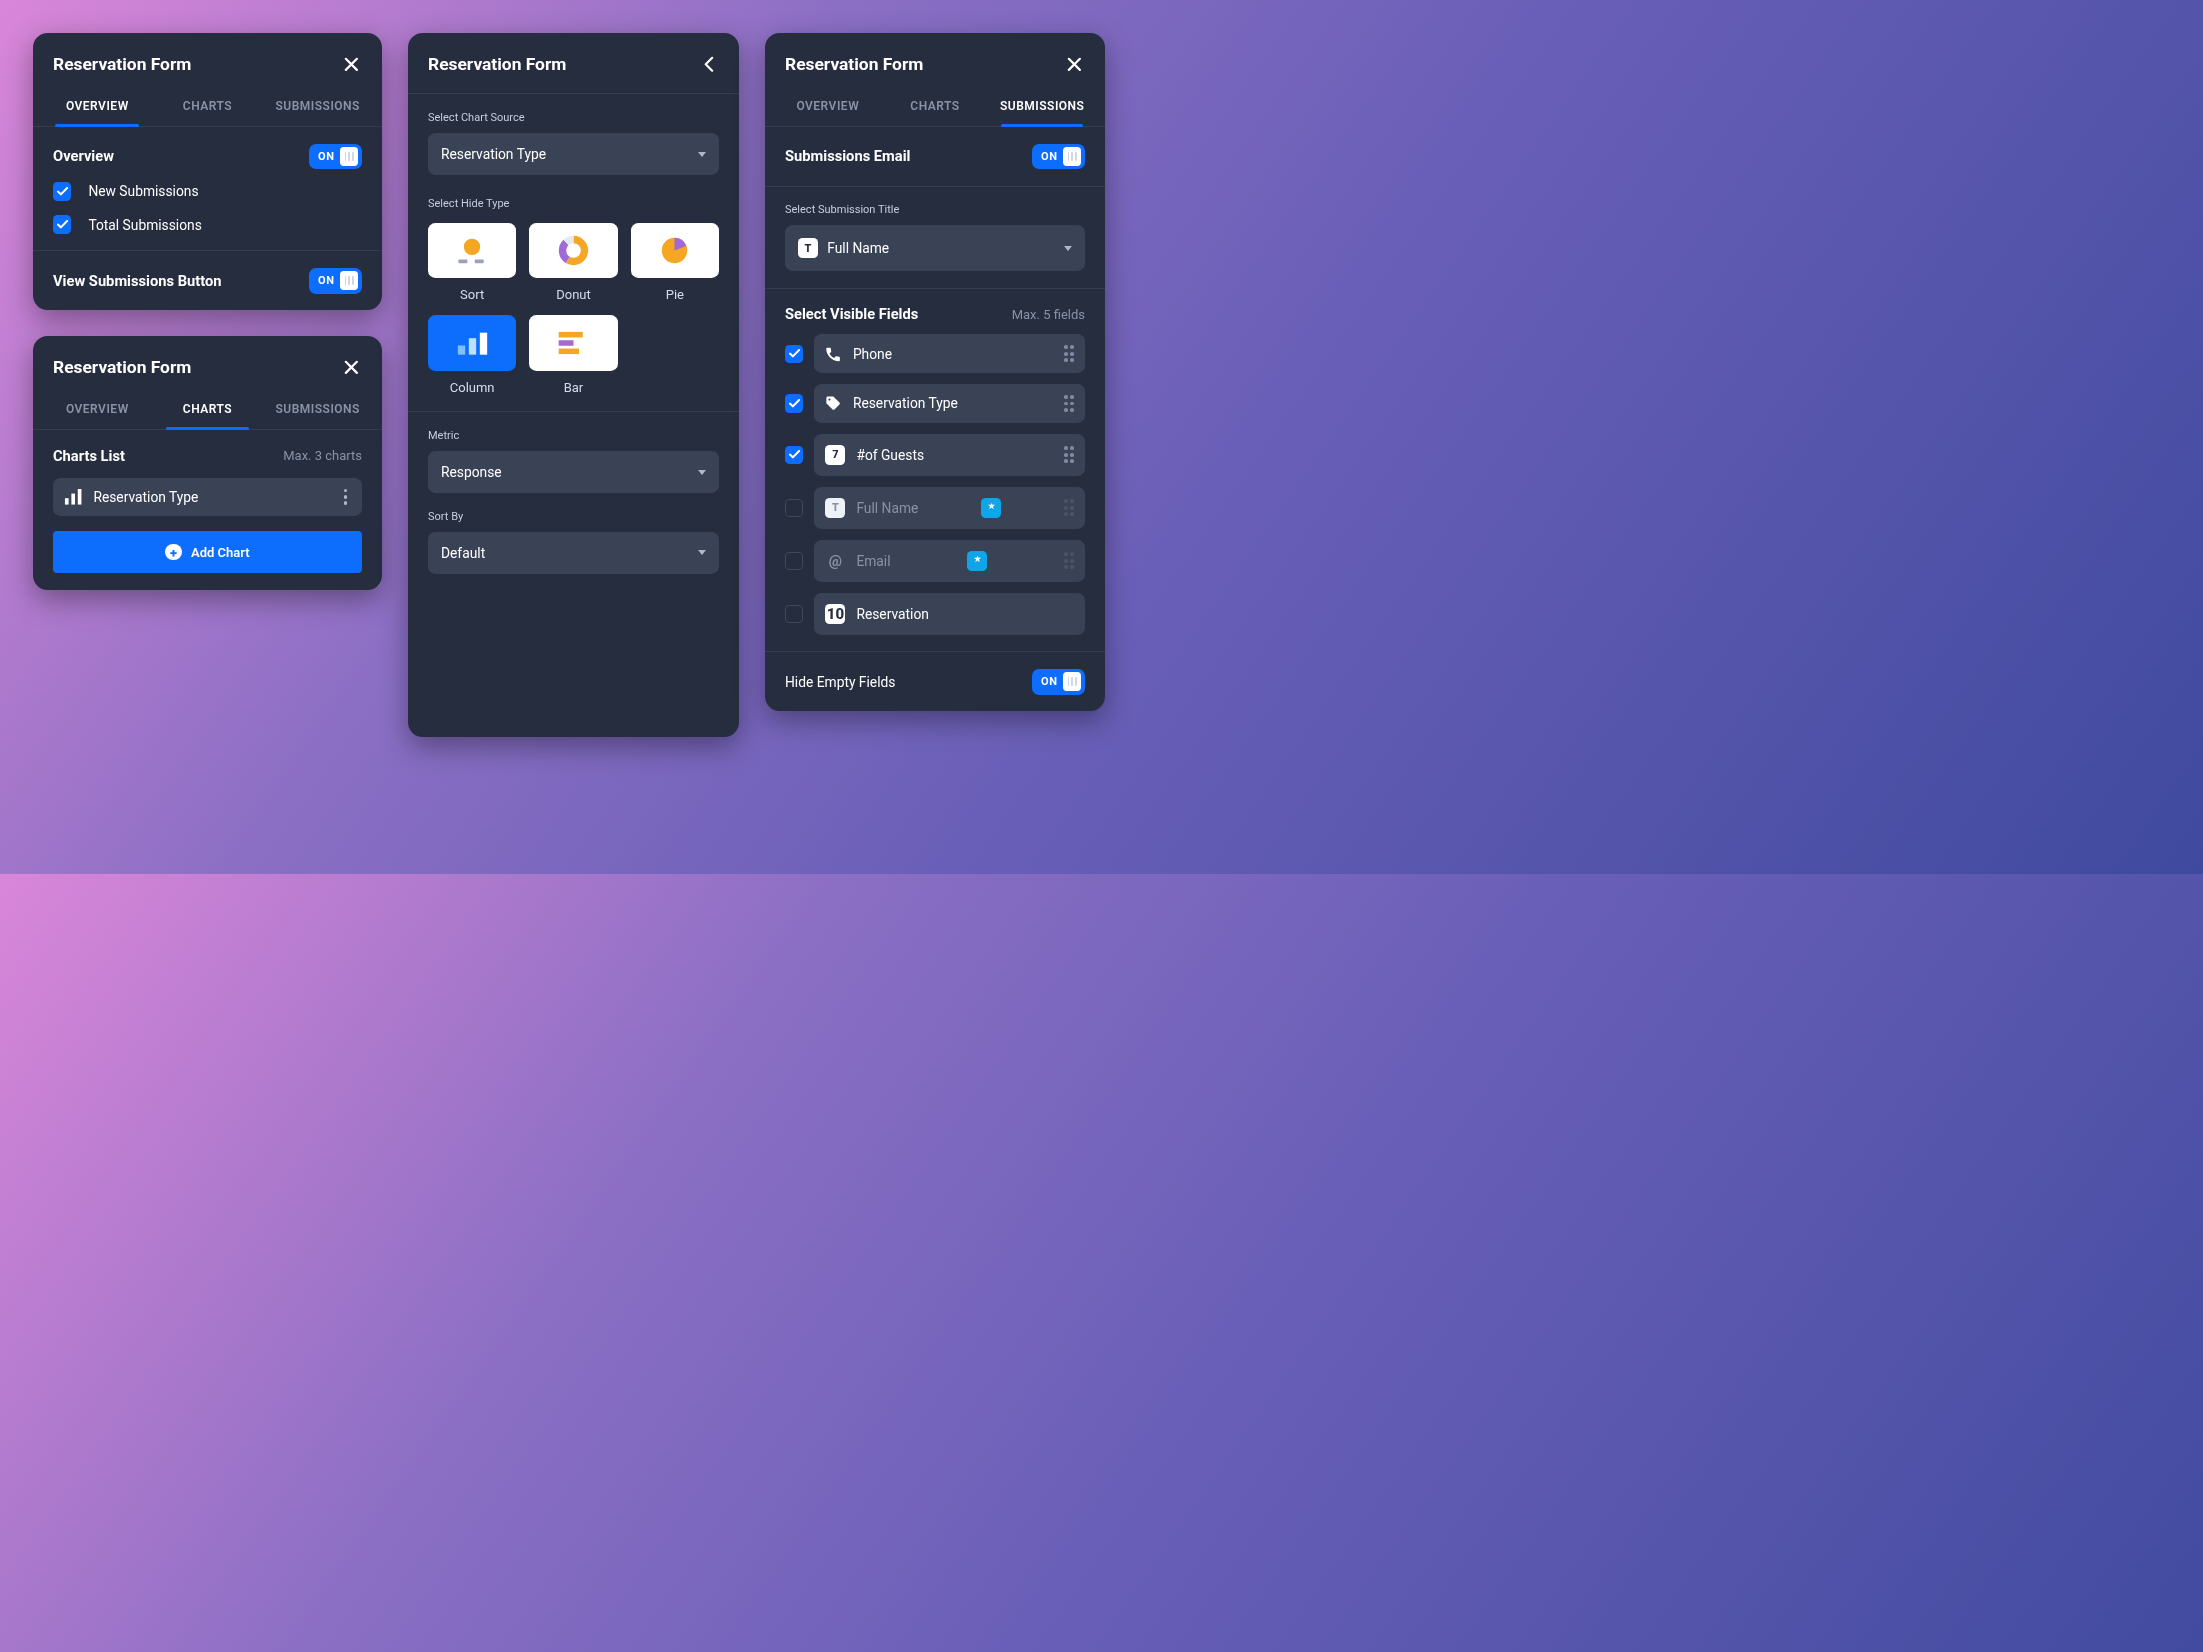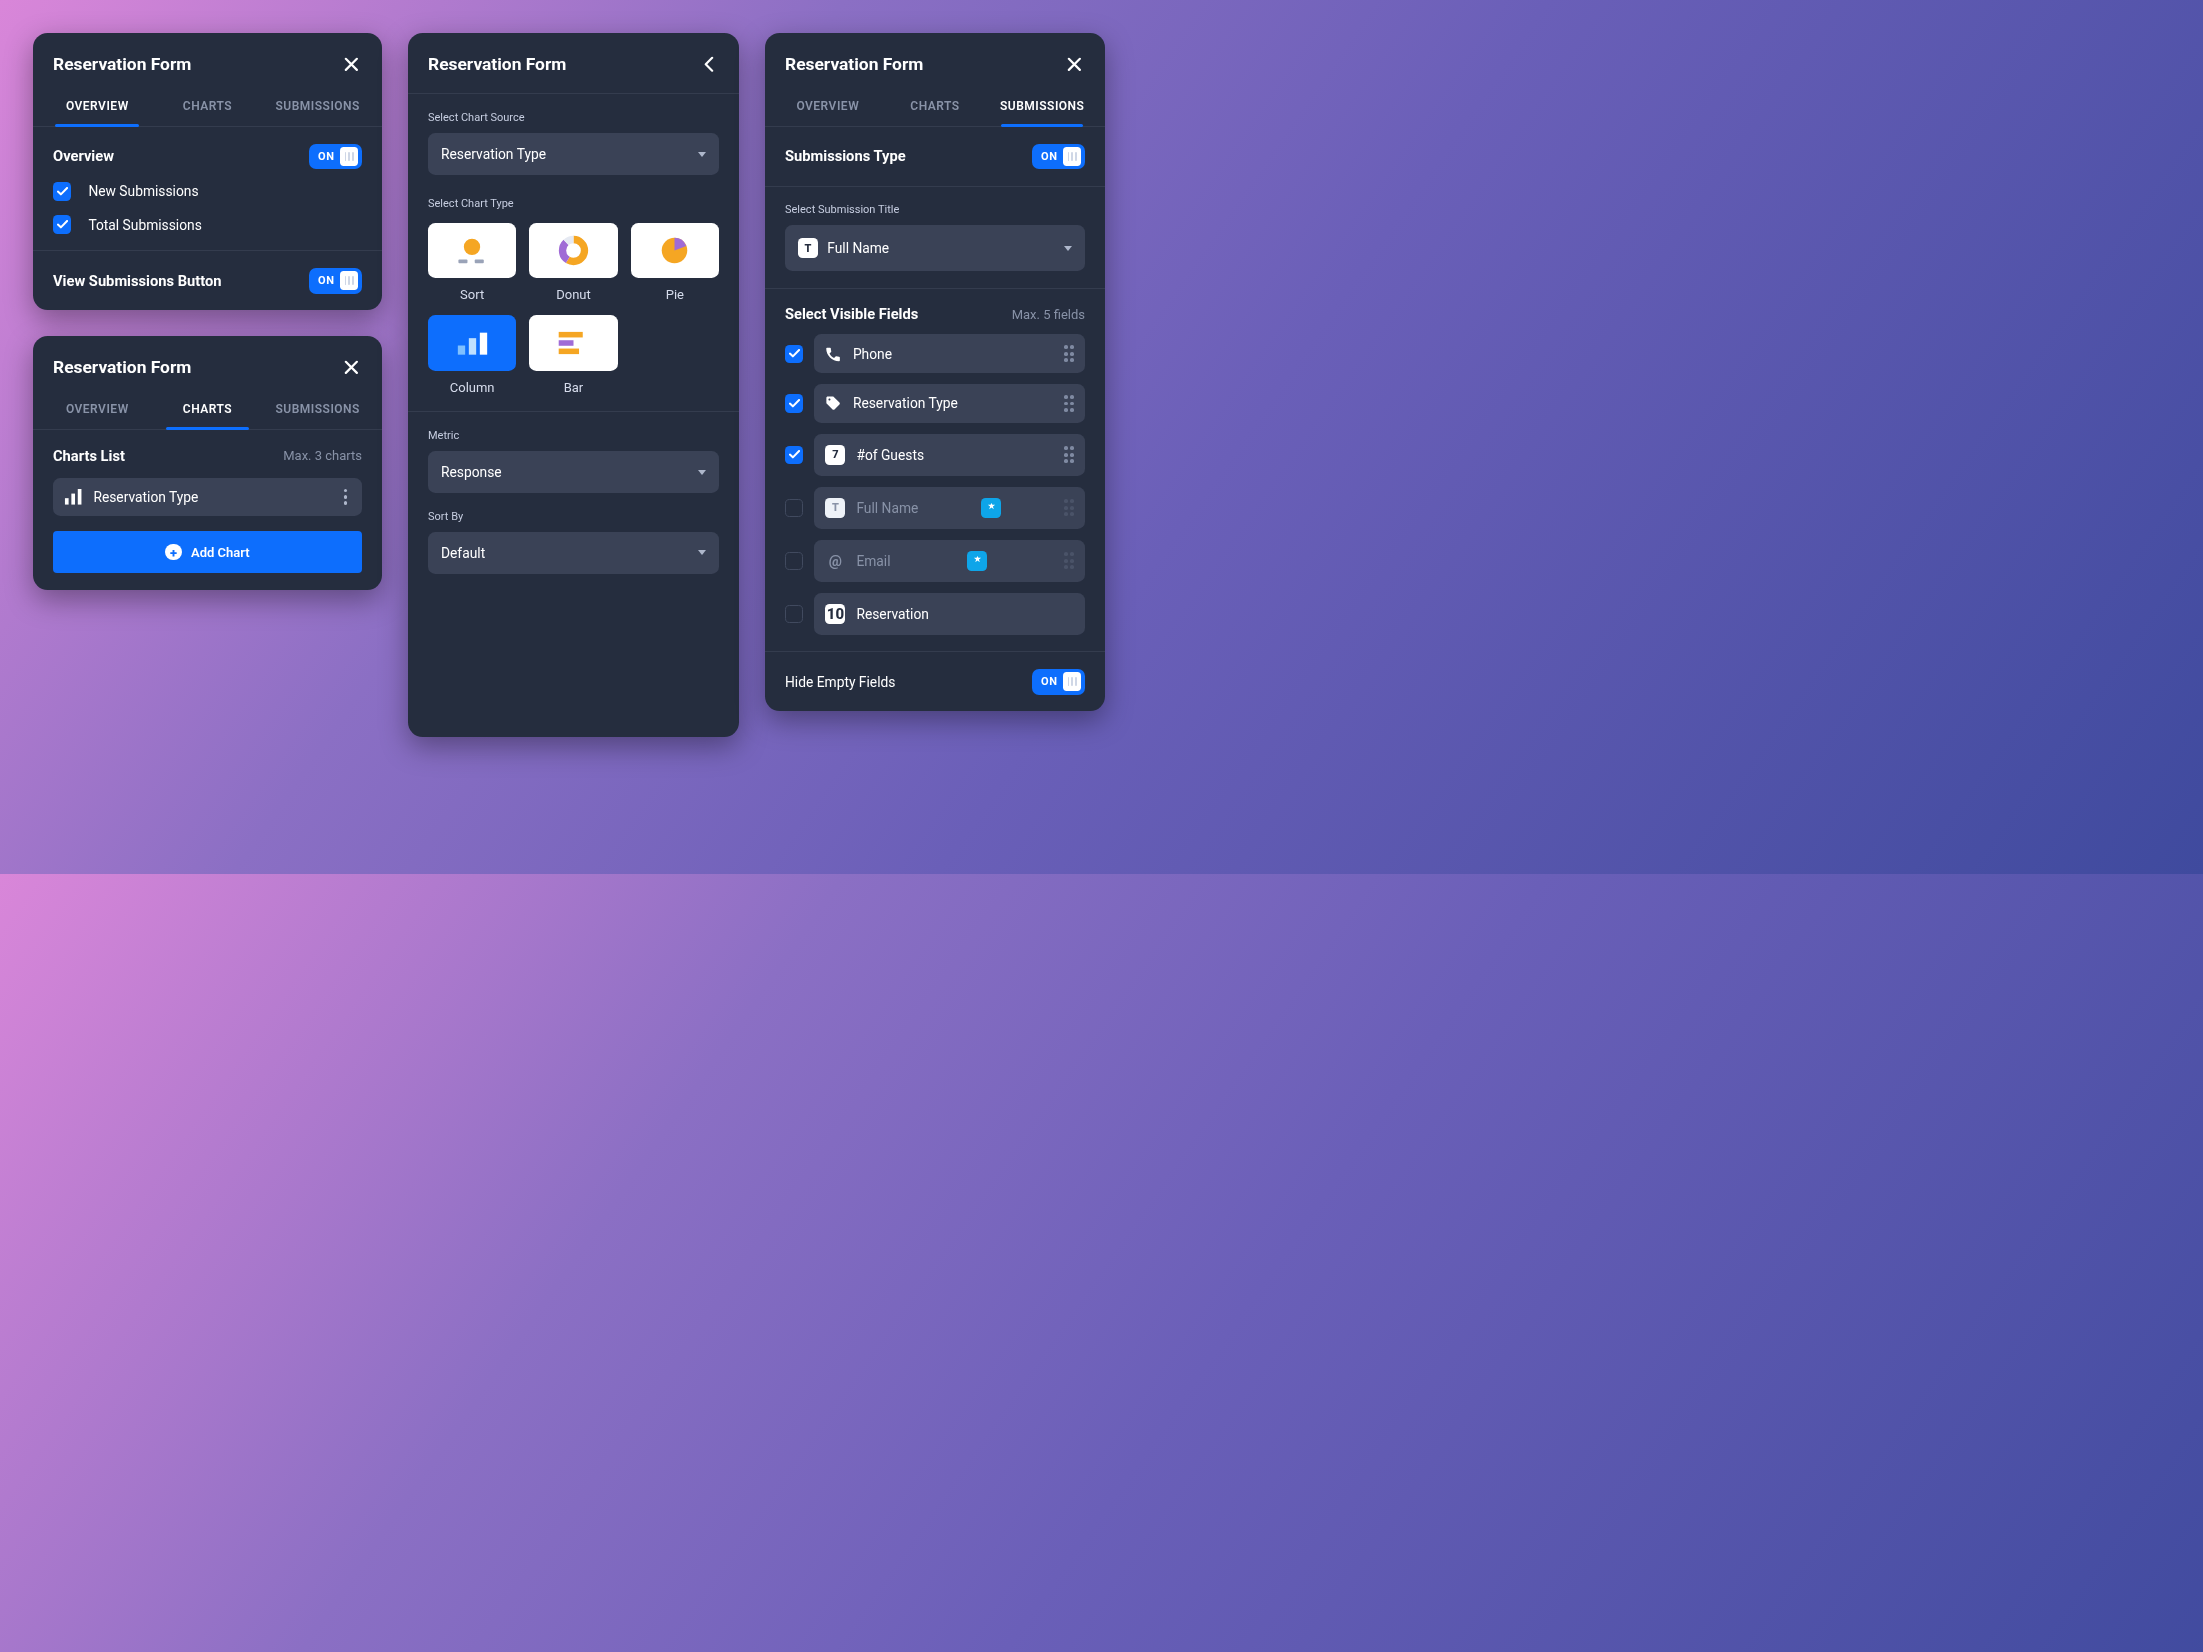--- a/index.html
+++ b/index.html
@@ -209,21 +209,21 @@
 
     <div class="section" style="border-bottom:none; padding-bottom:5.5px;">
       <div class="subhdr">Select Chart Source</div>
       <div class="select">
         <span>Reservation Type</span>
         <span class="caret"></span>
       </div>
     </div>
 
     <div class="section">
-      <div class="subhdr">Select Chart Type</div>
+      <div class="subhdr">Select Hide Type</div>
       <div class="grid-types">
         <div class="type">
           <div class="card">
             <svg width="42" height="29" viewBox="0 0 46 32">
                 <circle cx="23" cy="12" r="9" fill="#f5a623"></circle>
                 <rect x="8" y="26" width="10" height="4" rx="1" fill="#9aa3b8"></rect>
                 <rect x="26" y="26" width="10" height="4" rx="1" fill="#9aa3b8"></rect>
               </svg>
           </div>
           <div class="lbl">Sort</div>
@@ -299,21 +299,21 @@
       </div>
     </div>
     <div class="tabs">
       <div class="tab">OVERVIEW</div>
       <div class="tab">CHARTS</div>
       <div class="tab active">SUBMISSIONS</div>
     </div>
 
     <div class="section">
       <div class="row">
-        <div class="section-title">Submissions Type</div>
+        <div class="section-title">Submissions Email</div>
         <div class="toggle">
           <span>ON</span>
           <span class="knob">
               <span class="bars">
                 <span></span>
                 <span></span>
                 <span></span>
               </span>
             </span>
         </div>

